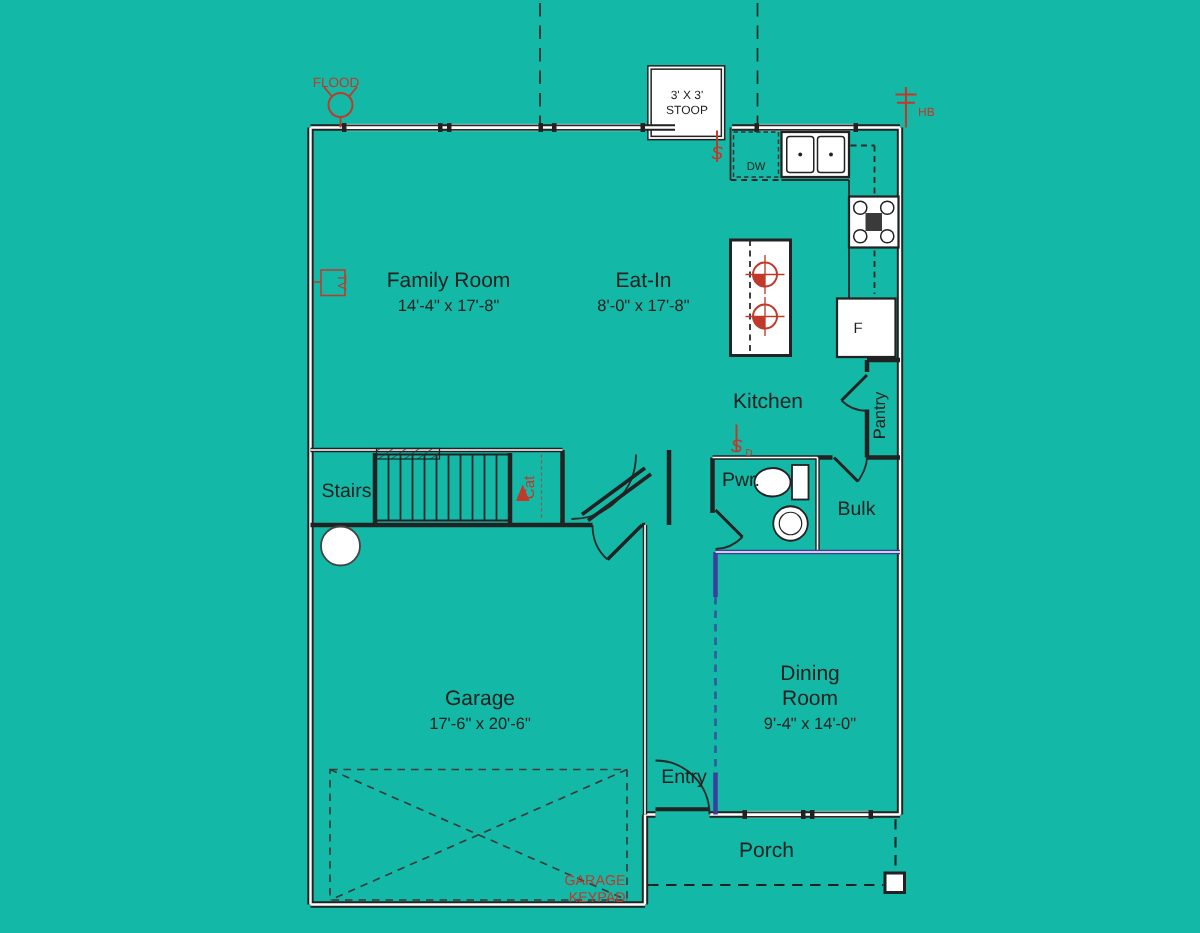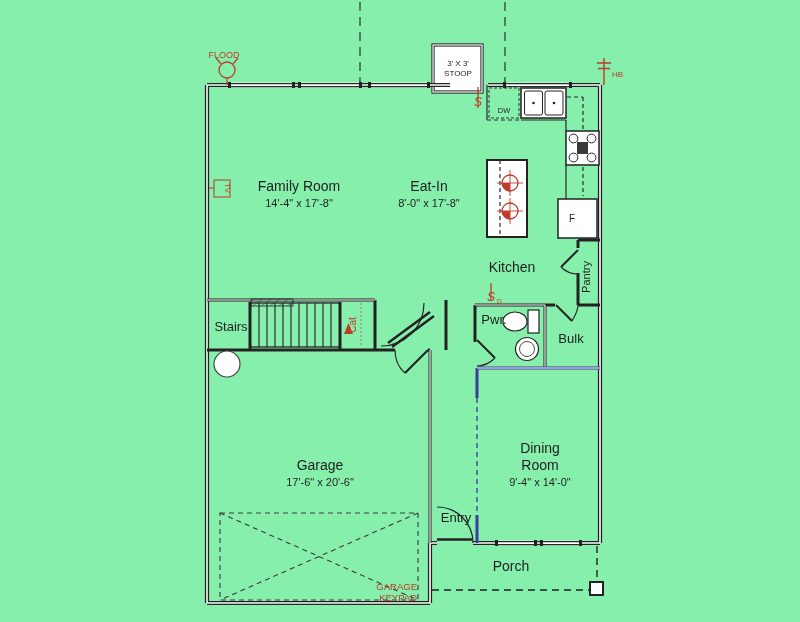--- a/index.html
+++ b/index.html
@@ -1,16 +1,16 @@
 <!DOCTYPE html>
 <html><head>
 <meta charset="utf-8">
 <style>
   html,body{margin:0;padding:0;background:#ffffff;}
-  .stage{position:relative;width:800px;height:622px;background:#86efac;overflow:hidden;}
+  .stage{position:relative;width:800px;height:622px;background:#14b8a6;overflow:hidden;}
   svg{display:block;}
   text{font-family:"Liberation Sans","DejaVu Sans",sans-serif;fill:#1f1f1f;}
   .room-name{font-size:14px;}
   .room-dims{font-size:11px;}
   .small-label{font-size:13px;}
   .tiny-label{font-size:8px;}
   .red{fill:#c0392b;}
   .redline{stroke:#c0392b;fill:none;}
   .wall{stroke:#222;fill:none;}
   .thin{stroke:#2a2a2a;fill:none;stroke-width:1.2;}

